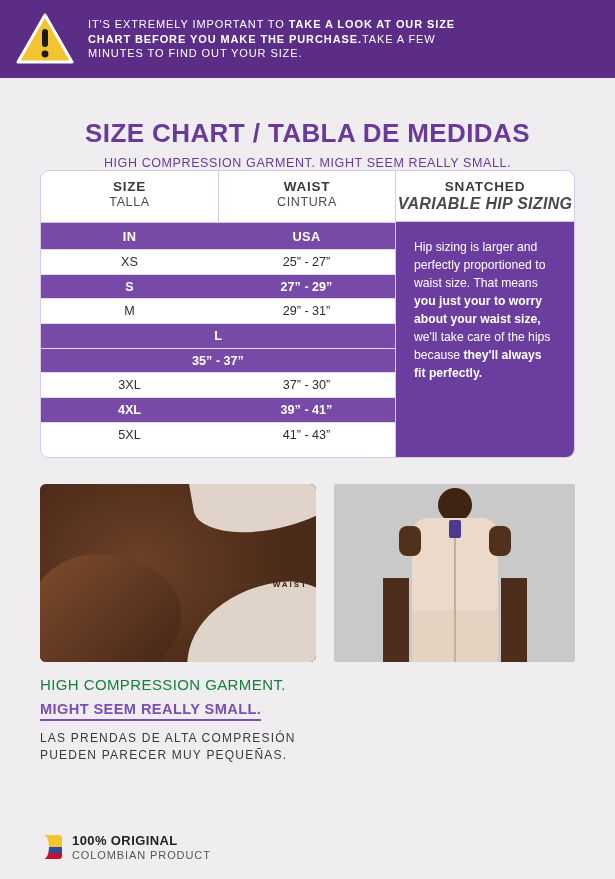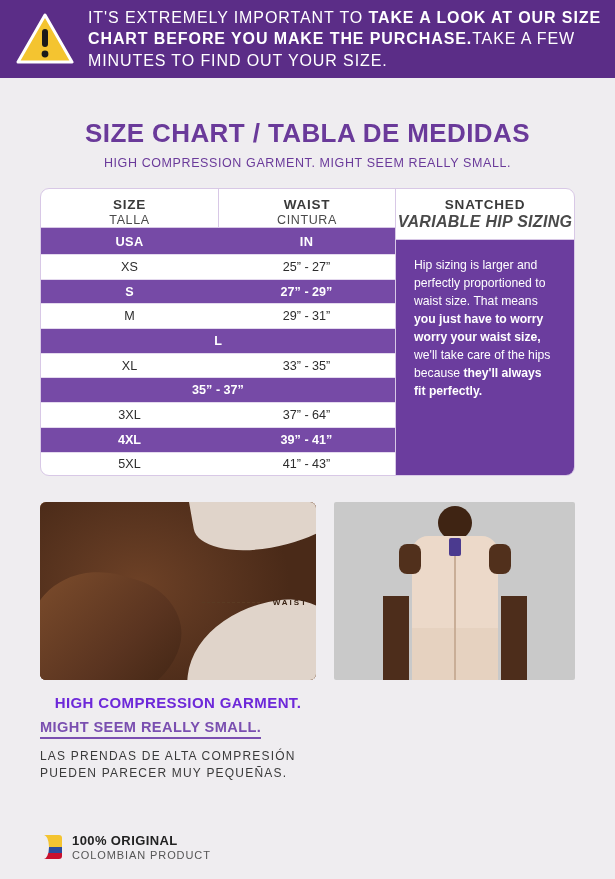--- a/index.html
+++ b/index.html
@@ -27,21 +27,21 @@
   .warn-icon {
     width: 58px;
     height: 52px;
     flex: 0 0 58px;
     position: relative;
     margin-right: 14px;
   }
   .warn-icon svg { display: block; }
   .banner-text {
     color: #ffffff;
-    font-size: 16px;
+    font-size: 11px;
     line-height: 1.32;
     letter-spacing: 0.9px;
     font-weight: normal;
     text-transform: uppercase;
   }
   .banner-text b { font-weight: bold; }
 
   
   .page {
     position: absolute;
@@ -69,21 +69,20 @@
   .subtitle {
     margin: 7px 0 0 0;
     font-size: 12.5px;
     letter-spacing: 0.6px;
     color: #6a3a9a;
     text-transform: uppercase;
   }
 
   
   .table-wrap {
-    margin-top: 18px;
     display: flex;
     border: 1px solid #d8c8e6;
     border-radius: 9px;
     overflow: hidden;
     background: #ffffff;
     height: 288px;
     box-sizing: border-box;
   }
   .col-sizes {
     flex: 0 0 auto;
@@ -335,25 +334,24 @@
     border-radius: 50%;
   }
 
   
   .captions {
     width: 276px;
     margin-top: 14px;
   }
   .cap1 {
     font-size: 15px;
-    font-weight: bold;
+    font-weight: normal;
     letter-spacing: 0.4px;
-    color: #6d28d9;
+    color: #15803d;
     text-transform: uppercase;
-    text-align: center;
   }
   .cap2 {
     font-size: 14.6px;
     font-weight: bold;
     letter-spacing: 0.4px;
     color: #7a4fb0;
     text-transform: uppercase;
     border-bottom: 2px solid #7a4fb0;
     display: inline-block;
     padding-bottom: 2px;
@@ -434,67 +432,63 @@
           <div class="head-sub">TALLA</div>
         </div>
         <div class="head-cell">
           <div class="head-main">WAIST</div>
           <div class="head-sub">CINTURA</div>
         </div>
       </div>
 
       <div class="data-rows" id="rows-host">
         <div class="row header-row">
+          <div class="cell">IN</div>
           <div class="cell">USA</div>
-          <div class="cell">IN</div>
         </div>
       <div class="row">
             <div class="cell">XS</div>
             <div class="cell">25” - 27”</div>
           </div>
           <div class="row purple">
             <div class="cell">S</div>
             <div class="cell">27” - 29”</div>
           </div>
           <div class="row">
             <div class="cell">M</div>
             <div class="cell">29” - 31”</div>
           </div>
           <div class="row purple">
             <div class="cell">L</div>
           </div>
-          <div class="row">
-            <div class="cell">XL</div>
-            <div class="cell">33” - 35”</div>
-          </div>
           <div class="row purple">
             <div class="cell">35” - 37”</div>
           </div>
           <div class="row">
             <div class="cell">3XL</div>
-            <div class="cell">37” - 64”</div>
+            <div class="cell">37” - 30”</div>
           </div>
           <div class="row purple">
             <div class="cell">4XL</div>
             <div class="cell">39” - 41”</div>
           </div>
           <div class="row">
             <div class="cell">5XL</div>
             <div class="cell">41” - 43”</div>
           </div>
         </div>
     </div>
 
     <div class="col-snatched">
       <div class="snatched-head">
         <div class="head-main">SNATCHED</div>
         <div class="head-sub">VARIABLE HIP SIZING</div>
       </div>
       <div class="snatched-body">
-        <span>Hip sizing is larger and perfectly proportioned to waist size. That means </span><b>you just have to worry worry your waist size,</b><span> we'll take care of the hips because </span><b>they'll always fit perfectly.</b>
+        <span>Hip sizing is larger and perfectly proportioned to waist size. That means </span><b>you just your to worry about your waist size,</b><span> we'll take care of the hips because </span><b>they'll always fit perfectly.</b>
       </div>
     </div>
   </div>
 
   <div class="photos">
     <div class="photo-left">
       <div class="skin"></div>
       <div class="bra"></div>
       <div class="underwear"></div>
       <div class="arm"></div>

